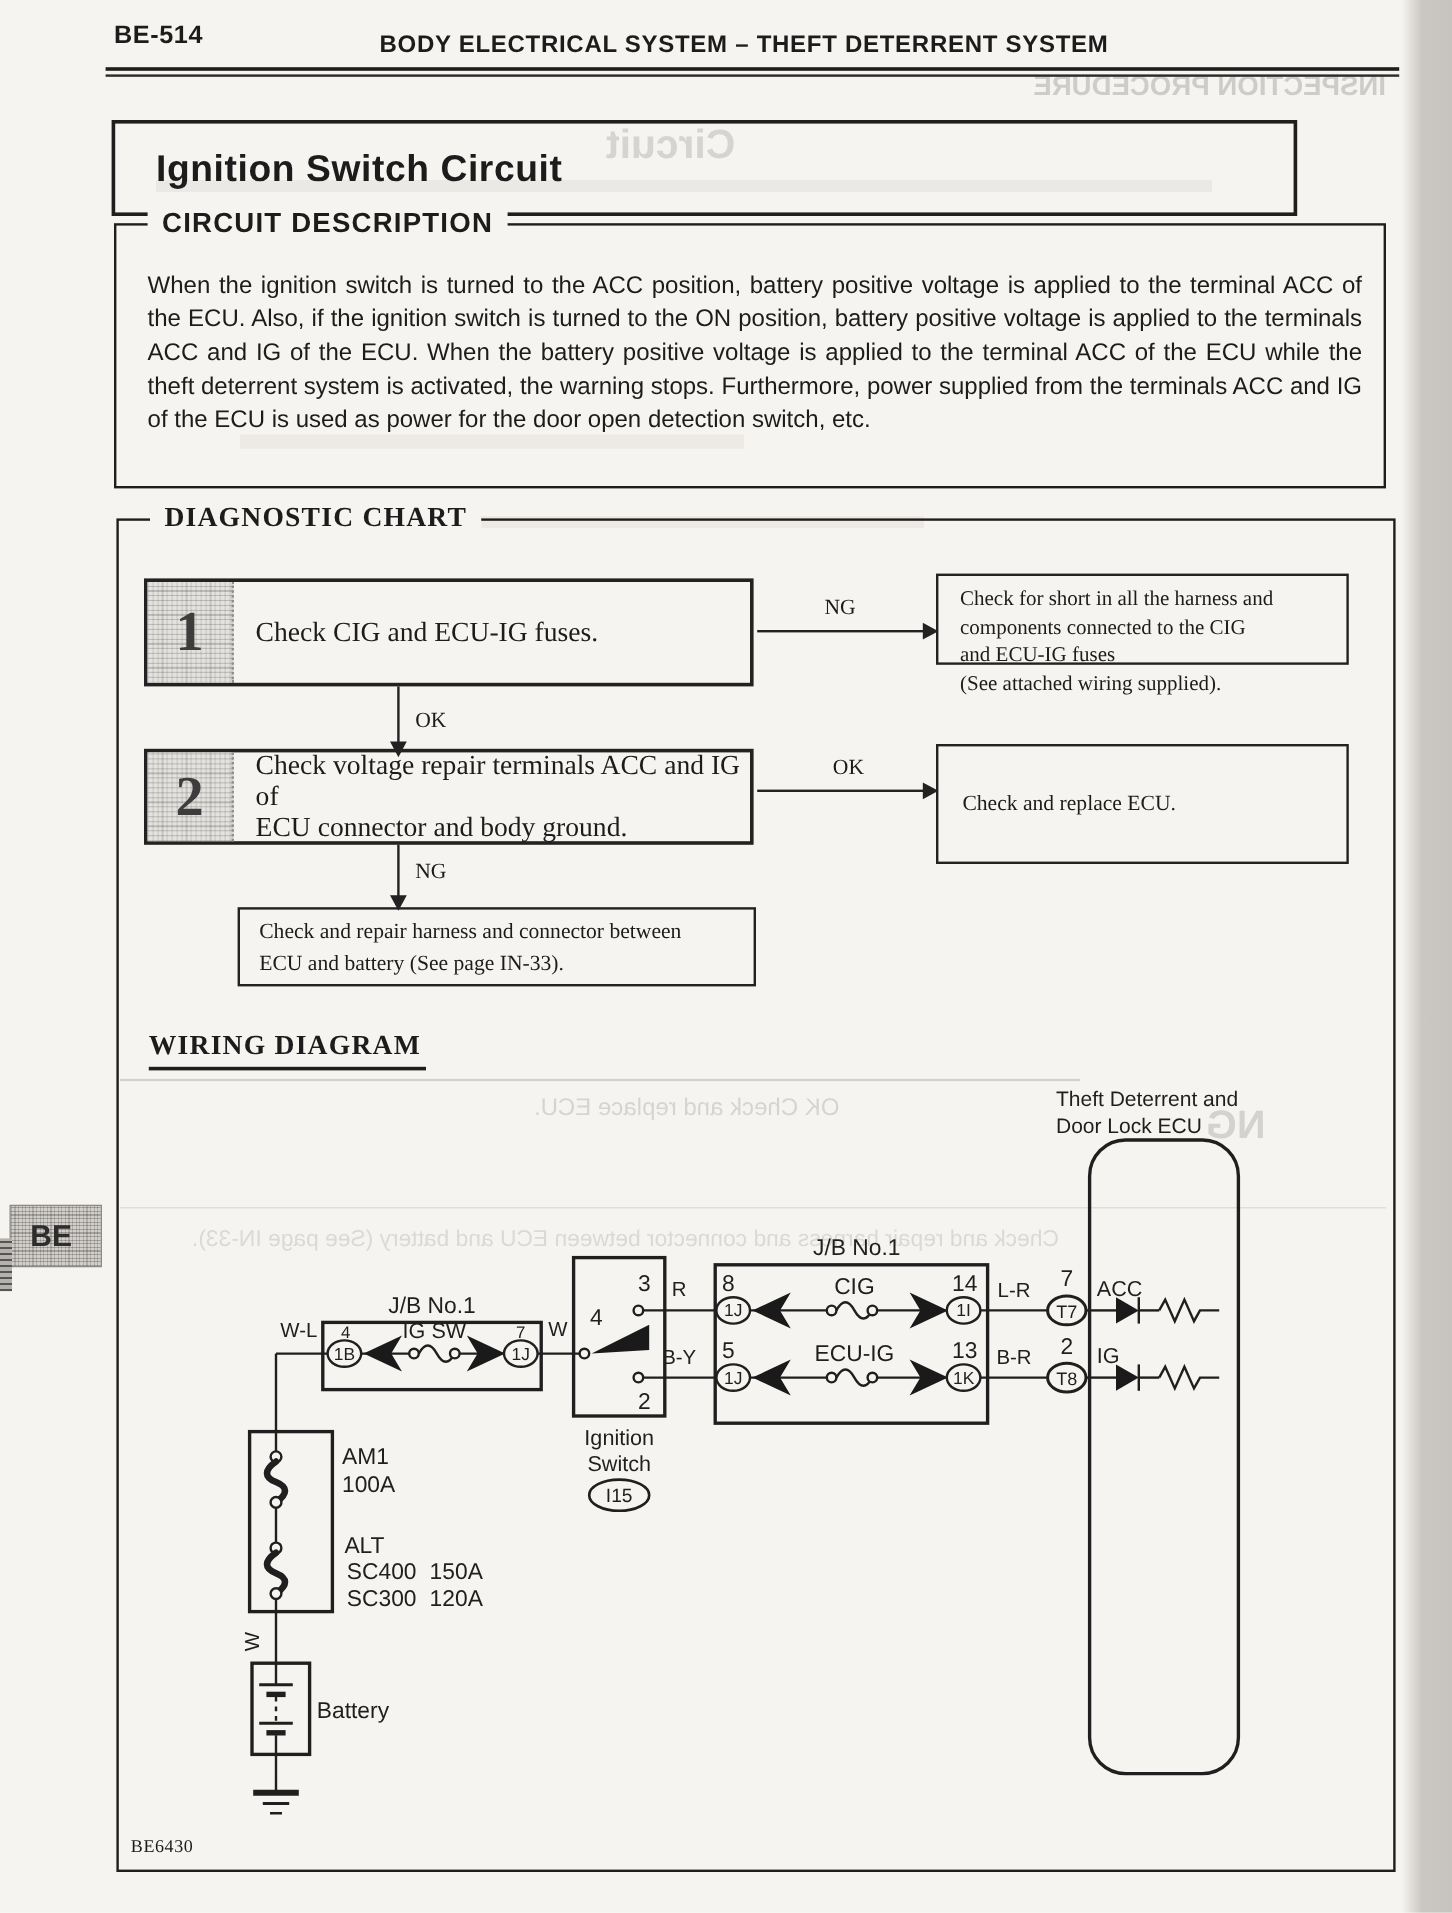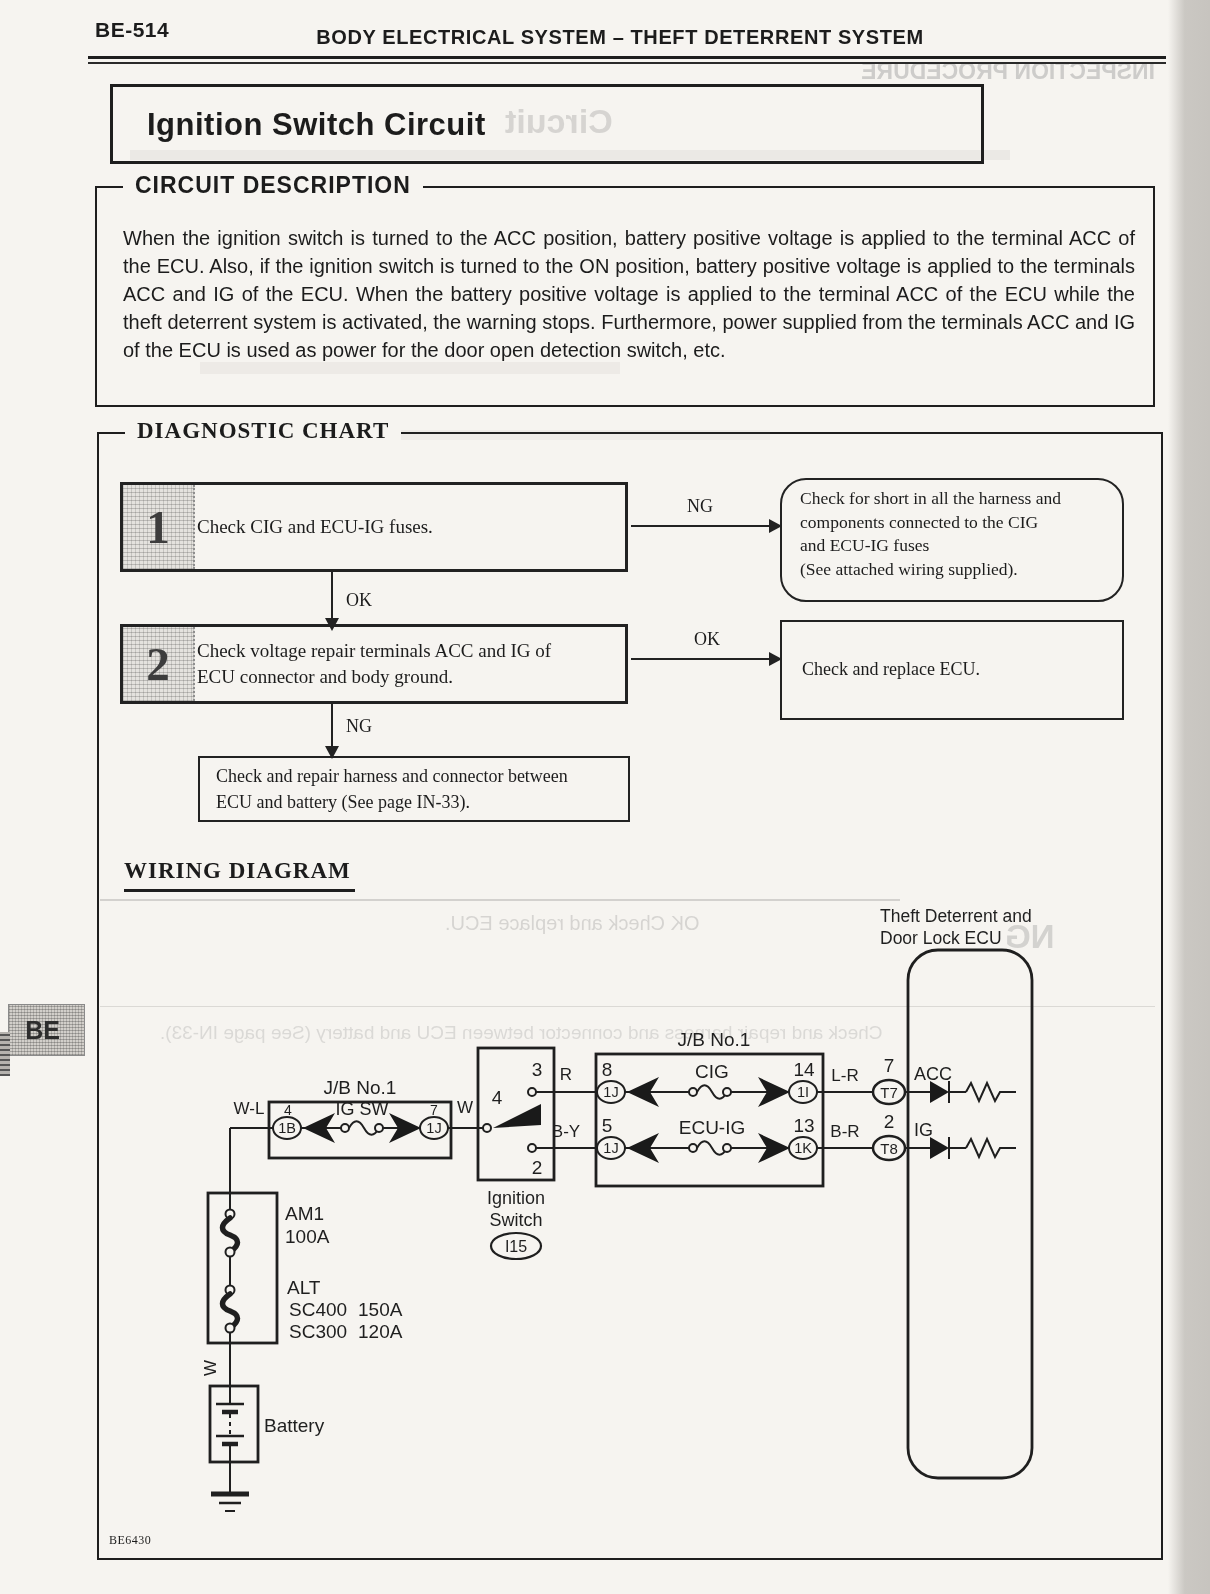--- a/index.html
+++ b/index.html
@@ -14,21 +14,21 @@
     position:absolute; right:0; top:0; bottom:0; width:42px;
     background:linear-gradient(90deg, rgba(195,192,187,0) 0%, rgba(195,192,187,0.85) 40%, #c7c4bf 100%);
   }
   
   .code { position:absolute; left:95px; top:18px; font-size:21px; font-weight:bold; letter-spacing:0.5px; }
   .header-title { position:absolute; left:90px; top:26px; width:1060px; text-align:center;
     font-size:20px; font-weight:bold; letter-spacing:0.6px; }
   .rule-a { position:absolute; left:88px; top:56px; width:1078px; height:3px; background:#1e1e1e; }
   .rule-b { position:absolute; left:88px; top:62px; width:1078px; height:2px; background:#2a2a2a; }
   
-  .title-box { position:absolute; left:93px; top:84px; width:874px; height:80px; border:3px solid #1e1e1e;margin-left:17px; }
+  .title-box { position:absolute; left:93px; top:100px; width:988px; height:80px; border:3px solid #1e1e1e; }
   .title-box h1 { margin:0; padding:20px 0 0 34px; font-size:31px; letter-spacing:0.5px; }
   
   .section { position:absolute; border:2px solid #1e1e1e; }
   .sec-desc { left:95px; top:186px; width:1060px; height:221px; }
   .sec-diag { left:97px; top:432px; width:1066px; height:1128px; border-width:2px;font-family:Liberation Serif, serif; }
   .sec-heading {
     position:absolute; top:-16px; left:26px; background:#f6f4f0; padding:0 12px;
     font-size:23px; font-weight:bold; letter-spacing:1px; white-space:nowrap;
   }
   .desc-body {
@@ -39,35 +39,35 @@
   .fc-box { position:absolute; border:3px solid #222; display:flex; background:transparent; }
   .fc-num {
     width:72px; flex:0 0 72px; border-right:2px dotted #8f8f8f;
     background-color:#e4e2de;
     background-image:
       repeating-linear-gradient(0deg, rgba(40,40,40,.22) 0 1px, transparent 1px 4px),
       repeating-linear-gradient(90deg, rgba(40,40,40,.16) 0 1px, transparent 1px 4px);
     display:flex; align-items:center; justify-content:center;
     font-size:47px; font-weight:bold; color:#3d3d3d;
   }
-  .fc-instr { flex:1; display:flex; flex-direction:column; justify-content:center; padding-left:2px;
-    font-size:19px; line-height:26px;border-radius:17px; }
+  .fc-instr { flex:1; display:flex; flex-direction:column; justify-content:center; padding-left:18px;
+    font-size:23px; line-height:26px;border-radius:17px; }
   .fc-result { position:absolute; border:2px solid #222; font-size:17.5px; line-height:23.5px; }
   .fc-label { position:absolute; font-size:18px; }
   .hline { position:absolute; height:2px; background:#222; }
   .vline { position:absolute; width:2px; background:#222; }
   .arr-r { position:absolute; width:0; height:0; border-left:13px solid #222;
     border-top:7px solid transparent; border-bottom:7px solid transparent; }
   .arr-d { position:absolute; width:0; height:0; border-top:13px solid #222;
     border-left:7px solid transparent; border-right:7px solid transparent; }
   .wiring-heading {
     position:absolute; left:25px; top:424px; font-size:23px; font-weight:bold; letter-spacing:1px;
     border-bottom:3px solid #1e1e1e; padding:0 4px 5px 0;
   }
-  .fig-code { position:absolute; left:10px; bottom:10px; font-size:12px; letter-spacing:0.5px; }
+  .fig-code { position:absolute; left:10px; bottom:10px; font-size:15px; letter-spacing:0.5px; }
   
   .be-tab {
     position:absolute; left:8px; top:1004px; width:77px; height:52px;
     border:1px solid #8a8a8a;
     background-color:#d2cfca;
     background-image:
       repeating-linear-gradient(0deg, rgba(40,40,40,.28) 0 1px, transparent 1px 3px),
       repeating-linear-gradient(90deg, rgba(40,40,40,.20) 0 1px, transparent 1px 3px);
     display:flex; align-items:center; justify-content:flex-end; padding-right:24px;
     font-size:25px; font-weight:bold; color:#2d2d2d;
@@ -119,21 +119,21 @@
 
     <div class="fc-box" style="left:21px; top:48px; width:508px; height:90px;">
       <div class="fc-num">1</div>
       <div class="fc-instr">
           <span>Check CIG and ECU-IG fuses.</span>
         </div>
     </div>
     <div class="hline" style="left:532px; top:91px; width:140px;"></div>
     <div class="arr-r" style="left:670px; top:85px;"></div>
     <div class="fc-label" style="left:588px; top:62px;">NG</div>
-    <div class="fc-result" style="left:681px; top:44px; width:344px; height:124px; padding:7px 0 0 18px;border-radius:26px;">
+    <div class="fc-result" style="left:681px; top:44px; width:344px; height:76px; padding:7px 0 0 18px;">
       <div>Check for short in all the harness and</div>
       <div>components connected to the CIG</div>
       <div>and ECU-IG fuses</div>
       <div>(See attached wiring supplied).</div>
     </div>
     <div class="vline" style="left:232px; top:138px; height:48px;"></div>
     <div class="arr-d" style="left:226px; top:184px;"></div>
     <div class="fc-label" style="left:247px; top:156px;">OK</div>
 
     <div class="fc-box" style="left:21px; top:190px; width:508px; height:80px;">

